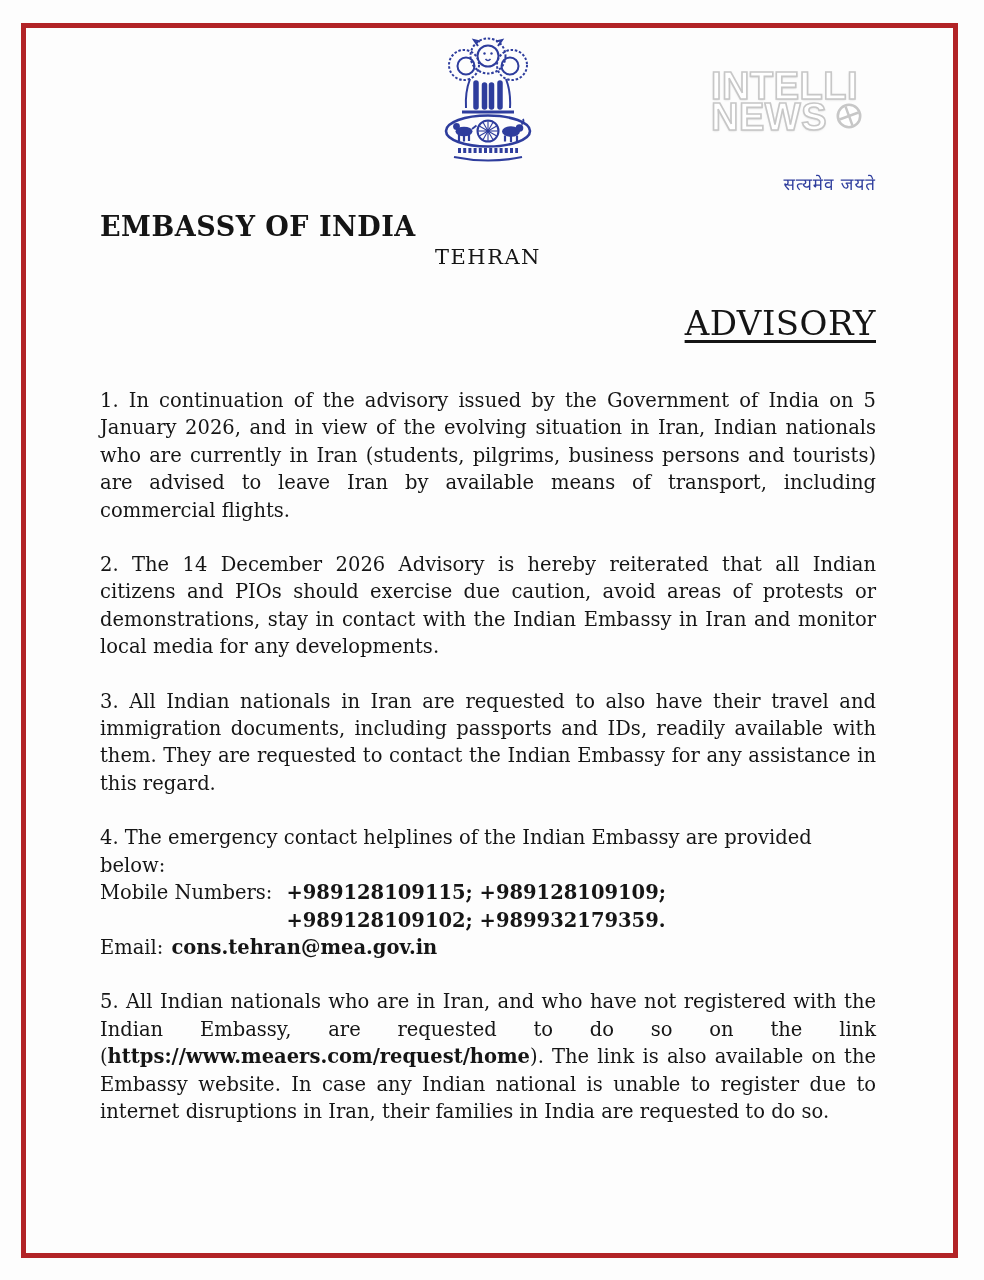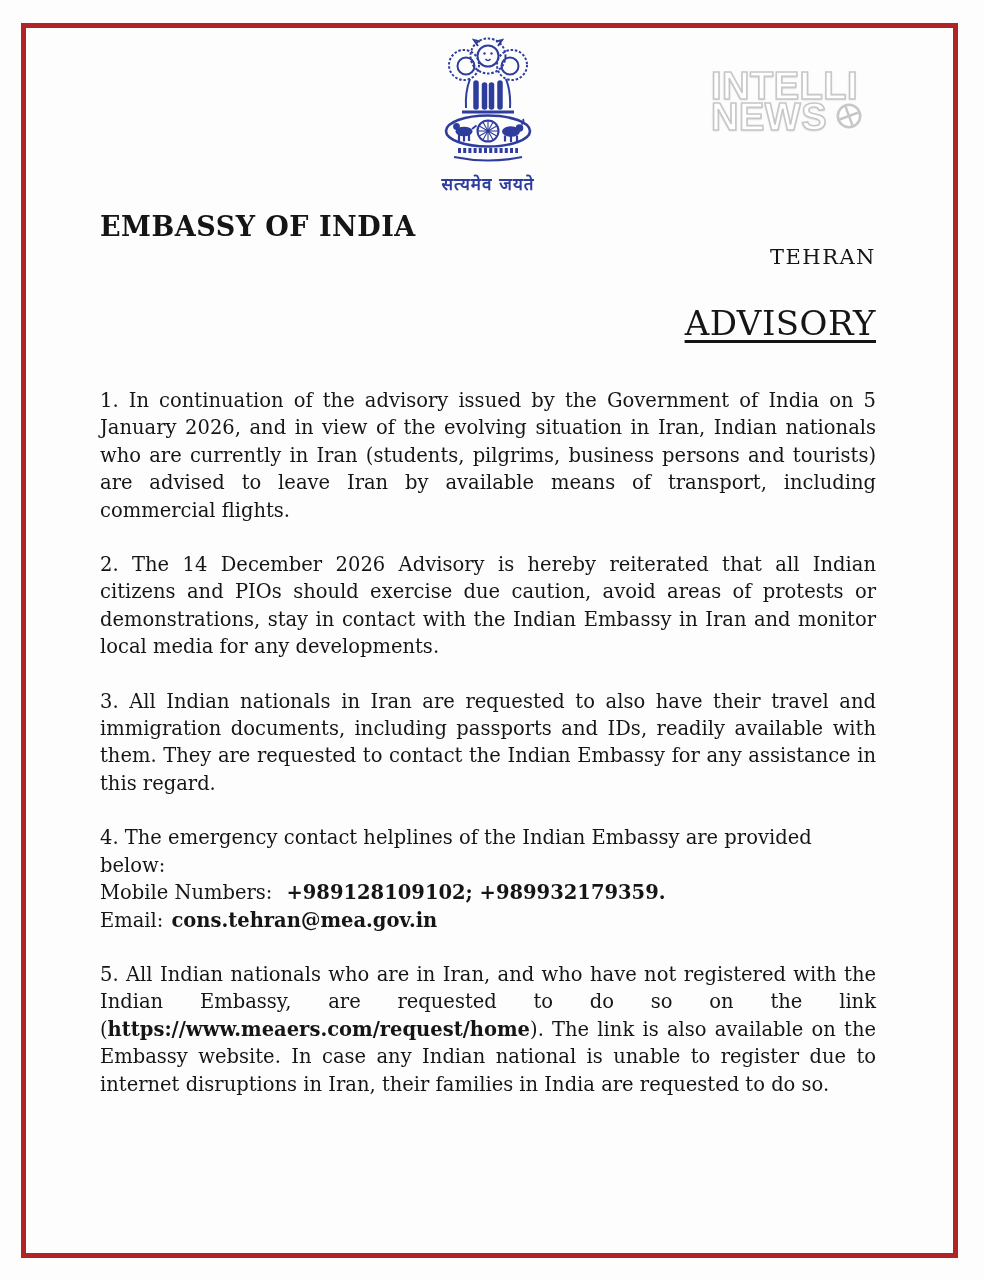--- a/index.html
+++ b/index.html
@@ -22,36 +22,37 @@
   .content{
     position:absolute;
     left:100px;top:28px;
     width:776px;
   }
   
   .emblem-block{text-align:center;margin-top:4px;}
   .emblem-block svg{display:inline-block;}
   .motto{
     font-size:17px;
-    font-weight:bold;
+    font-weight:normal;
     color:#2e3d9d;
     margin-top:2px;
     letter-spacing:1px;
     font-family:"DejaVu Sans",sans-serif;
+    text-align:right;
   }
   
   .org-title{
     text-align:left;
     font-size:27px;
     font-weight:bold;
     letter-spacing:.5px;
     margin:16px 0 2px 0;
   }
   .org-city{
-    text-align:right;
+    text-align:center;
     font-size:21px;
     letter-spacing:1.5px;
     margin:3px 0 0 0;
   }
   .advisory-title{
     text-align:right;
     font-size:34px;
     font-weight:normal;
     letter-spacing:.5px;
     margin:34px 0 0 0;
@@ -195,20 +196,21 @@
 
   <p class="para">2. The 14 December 2026 Advisory is hereby reiterated that all Indian citizens and PIOs should exercise due caution, avoid areas of protests or demonstrations, stay in contact with the Indian Embassy in Iran and monitor local media for any developments.</p>
 
   <p class="para">3. All Indian nationals in Iran are requested to also have their travel and immigration documents, including passports and IDs, readily available with them. They are requested to contact the Indian Embassy for any assistance in this regard.</p>
 
   <div class="contact-block">
     <div>4. The emergency contact helplines of the Indian Embassy are provided below:</div>
     <div class="mobile-row">
       <span class="mobile-label">Mobile Numbers:</span>
       <span class="mobile-numbers">
+        <span class="bold">+989128109115; +989128109109;</span>
         <span class="bold">+989128109102; +989932179359.</span>
       </span>
     </div>
     <div class="email-row">
       <span class="email-label">Email:</span>
       <span class="bold">cons.tehran@mea.gov.in</span>
     </div>
   </div>
 
   <p class="para"><span>5. All Indian nationals who are in Iran, and who have not registered with the Indian Embassy, are requested to do so on the link (</span><span class="bold">https://www.meaers.com/request/home</span><span>). The link is also available on the Embassy website. In case any Indian national is unable to register due to internet disruptions in Iran, their families in India are requested to do so.</span></p>

